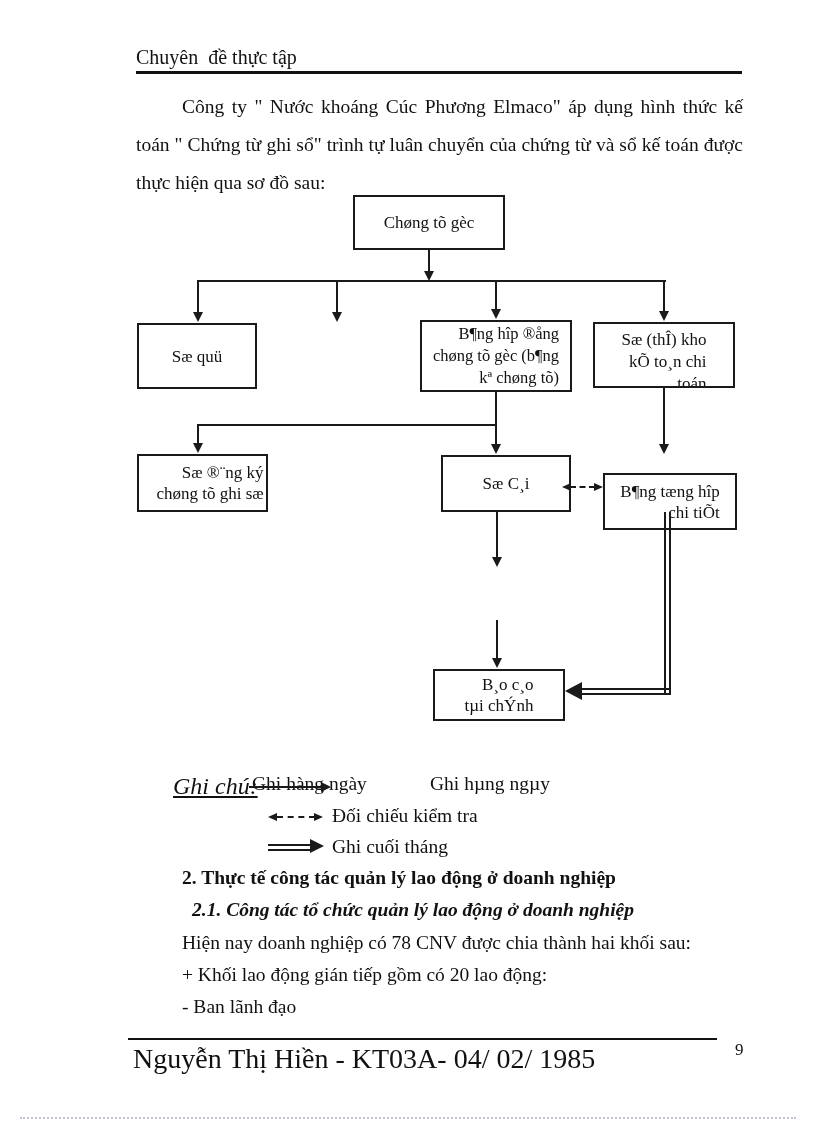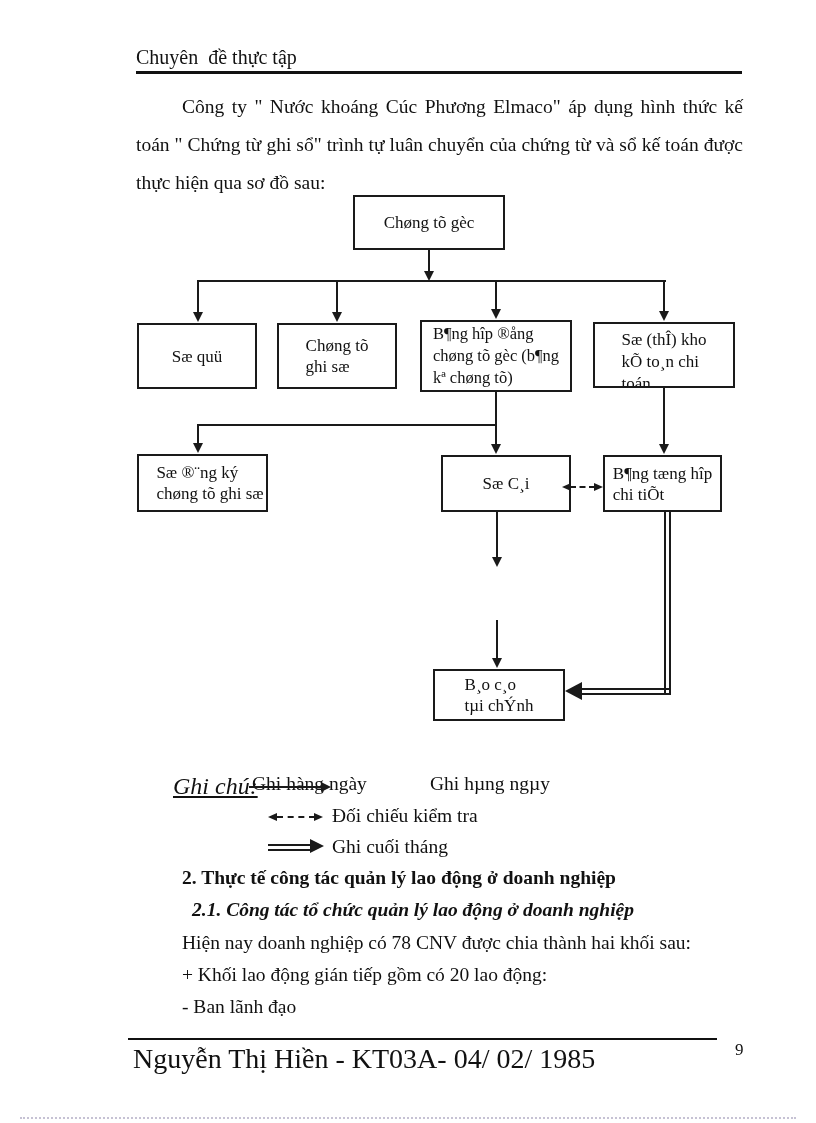--- a/index.html
+++ b/index.html
@@ -9,21 +9,21 @@
   }
   .abs{position:absolute;}
   .header-title{font-size:20px;white-space:pre;}
   .rule{background:#111;}
   .intro{
     font-size:19.5px;line-height:38px;text-align:justify;text-indent:46px;
   }
   .fbox{
     position:absolute;border:2px solid #1a1a1a;box-sizing:border-box;
     display:flex;align-items:center;justify-content:center;
-    text-align:left;white-space:pre-line;font-size:17px;line-height:21px;
+    text-align:right;white-space:pre-line;font-size:17px;line-height:21px;
     overflow:hidden;background:#fff;
   }
   .vline{position:absolute;width:2px;background:#1a1a1a;}
   .hline{position:absolute;height:2px;background:#1a1a1a;}
   .ah-d{position:absolute;width:0;height:0;border-left:5px solid transparent;
         border-right:5px solid transparent;border-top:10px solid #1a1a1a;}
   .ah-r{position:absolute;width:0;height:0;border-top:5px solid transparent;
         border-bottom:5px solid transparent;border-left:10px solid #1a1a1a;}
   .ah-r-sm{position:absolute;width:0;height:0;border-top:4px solid transparent;
         border-bottom:4px solid transparent;border-left:9px solid #1a1a1a;}
@@ -51,37 +51,35 @@
 
   <div class="abs header-title" style="left:136px;top:46px;">Chuyên  đề thực tập</div>
   <div class="abs rule" style="left:136px;top:71px;width:606px;height:3px;"></div>
 
   <div class="abs intro" style="left:136px;top:88px;width:607px;">Công ty " Nước khoáng Cúc Phương Elmaco" áp dụng hình thức kế toán " Chứng từ ghi sổ" trình tự luân chuyển của chứng từ và sổ kế toán được thực hiện qua sơ đồ sau:</div>
 
   <div class="fbox" style="left:353px;top:195px;width:152px;height:55px;">Chøng tõ gèc</div>
 
   <div class="fbox" style="left:137px;top:323px;width:120px;height:66px;">Sæ quü</div>
 
-  <div class="fbox" style="left:277px;top:323px;width:120px;height:66px;">Chøng tõ
-ghi sæ</div>
 
   <div class="fbox" style="left:420px;top:320px;width:152px;height:72px;font-size:16.5px;line-height:22px;">B¶ng hîp ®ång
 chøng tõ gèc (b¶ng
 kª chøng tõ)</div>
 
   <div class="fbox" style="left:593px;top:322px;width:142px;height:66px;line-height:22px;align-items:flex-start;padding-top:5px;">Sæ (thÎ) kho
 kÕ to¸n chi
 toán</div>
 
   <div class="fbox" style="left:137px;top:454px;width:131px;height:58px;padding-left:15px;">Sæ ®¨ng ký
 chøng tõ ghi sæ</div>
 
   <div class="fbox" style="left:441px;top:455px;width:130px;height:57px;">Sæ C¸i</div>
 
-  <div class="fbox" style="left:603px;top:455px;width:119px;height:57px;">B¶ng tæng hîp
+  <div class="fbox" style="left:603px;top:473px;width:134px;height:57px;">B¶ng tæng hîp
 chi tiÕt</div>
 
 
   <div class="fbox" style="left:433px;top:669px;width:132px;height:52px;">B¸o c¸o
 tµi chÝnh</div>
 
   <div class="vline" style="left:428px;top:250px;height:22px;"></div>
   <div class="ah-d" style="left:424px;top:271px;"></div>
   <div class="hline" style="left:197px;top:280px;width:469px;"></div>
 

